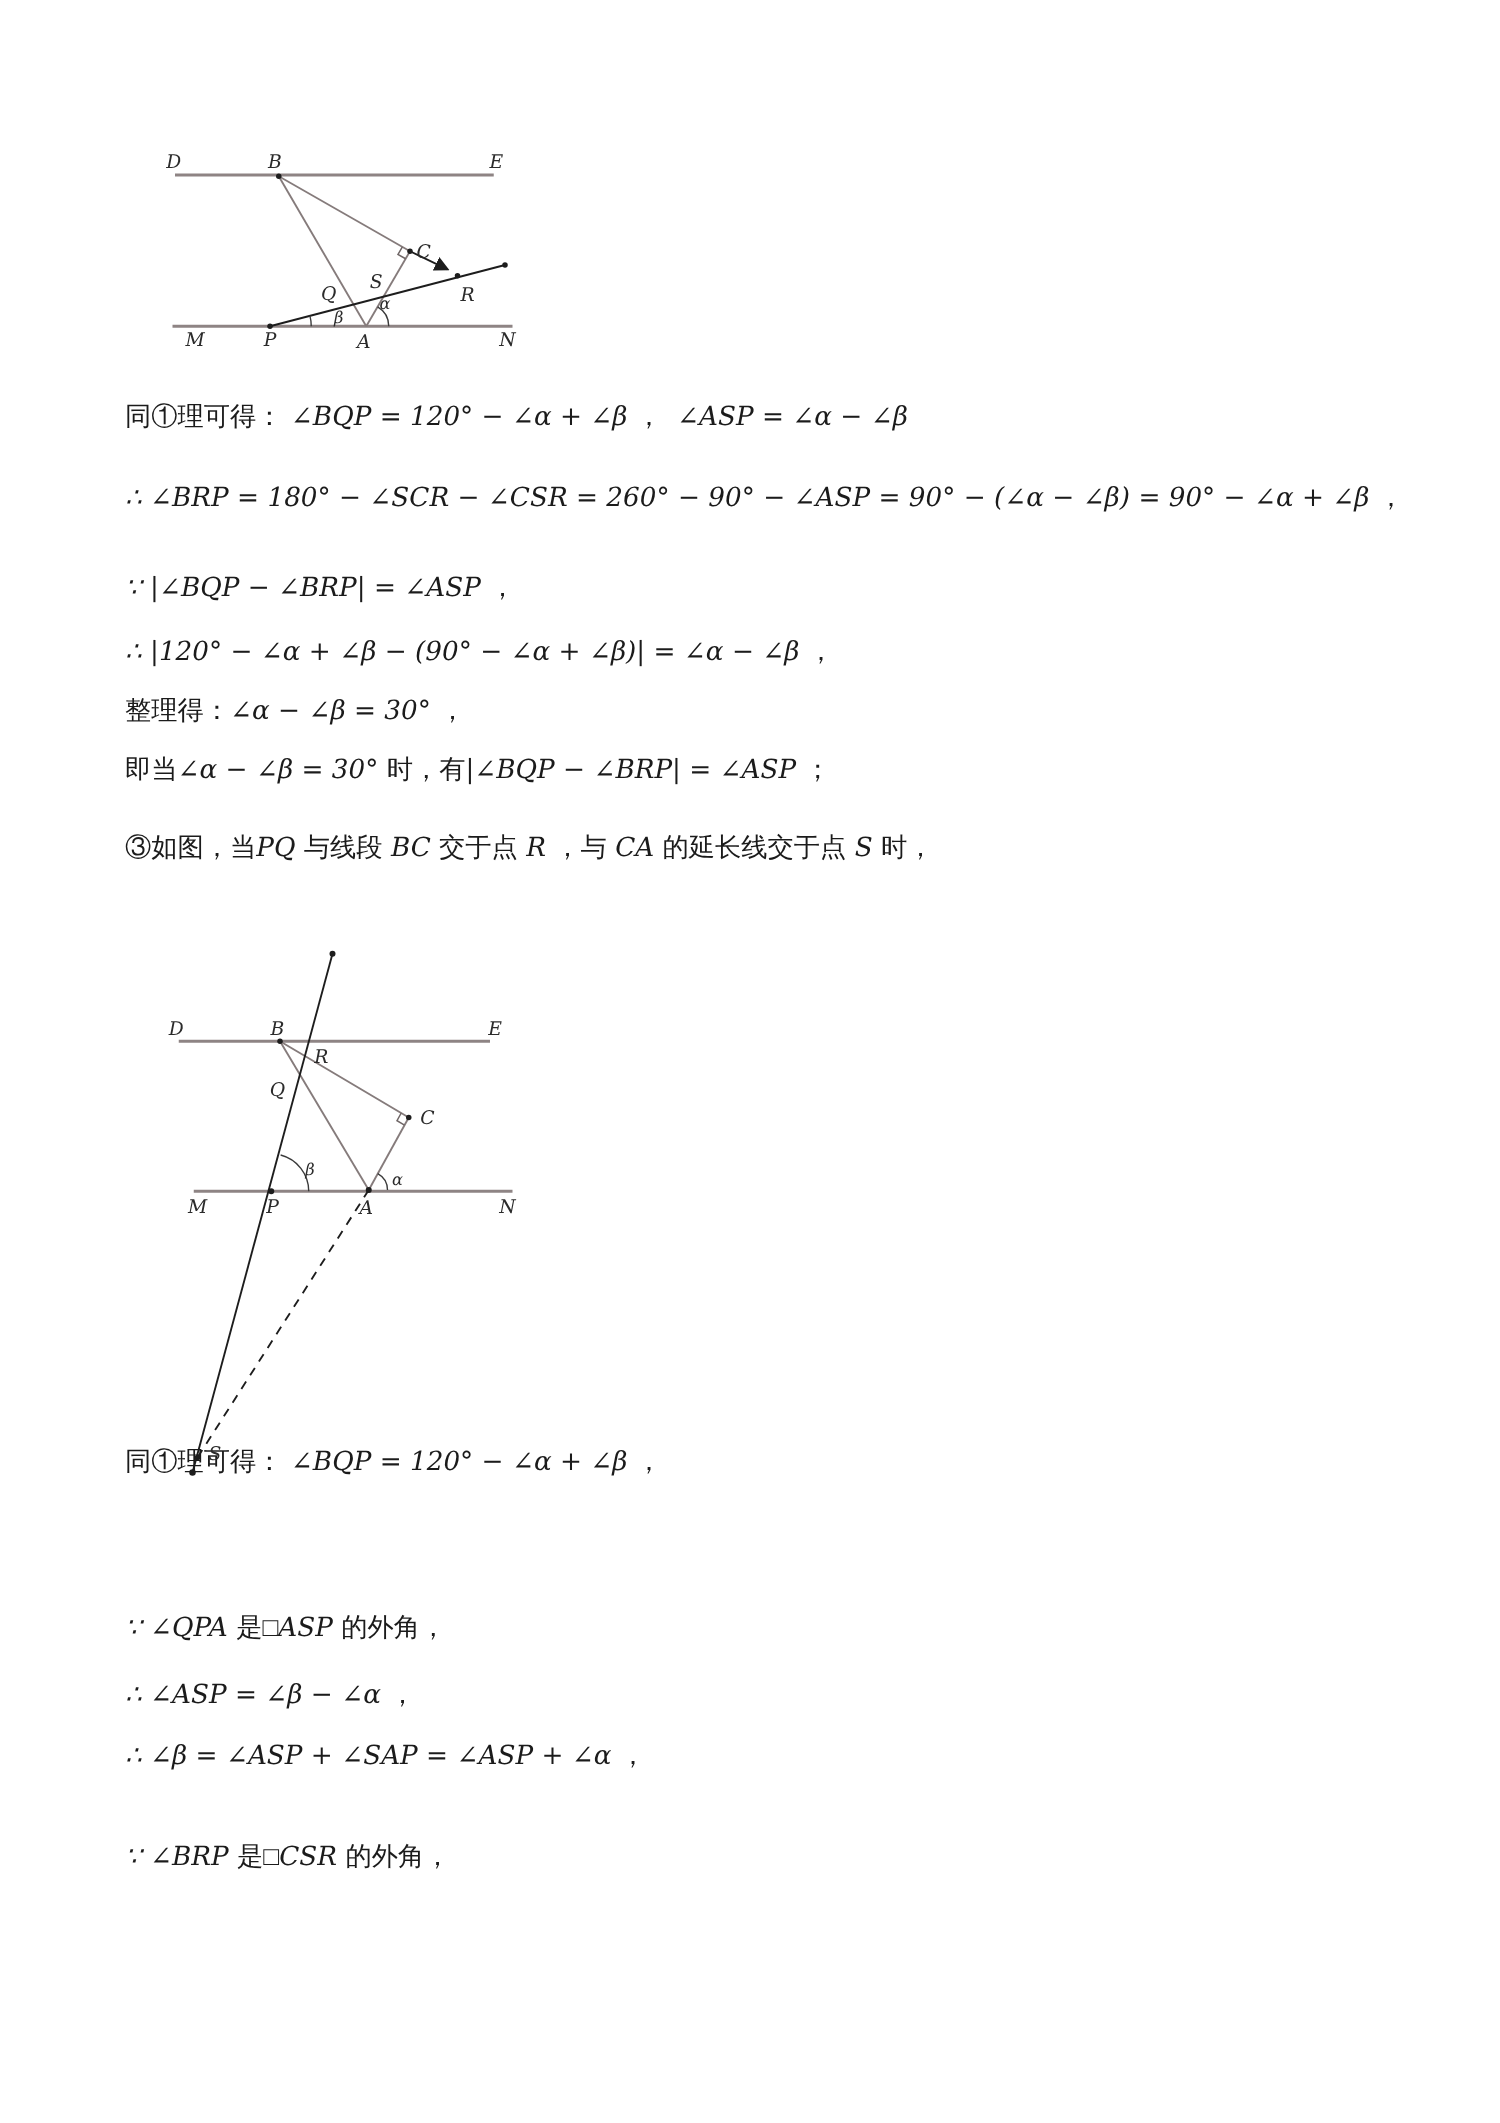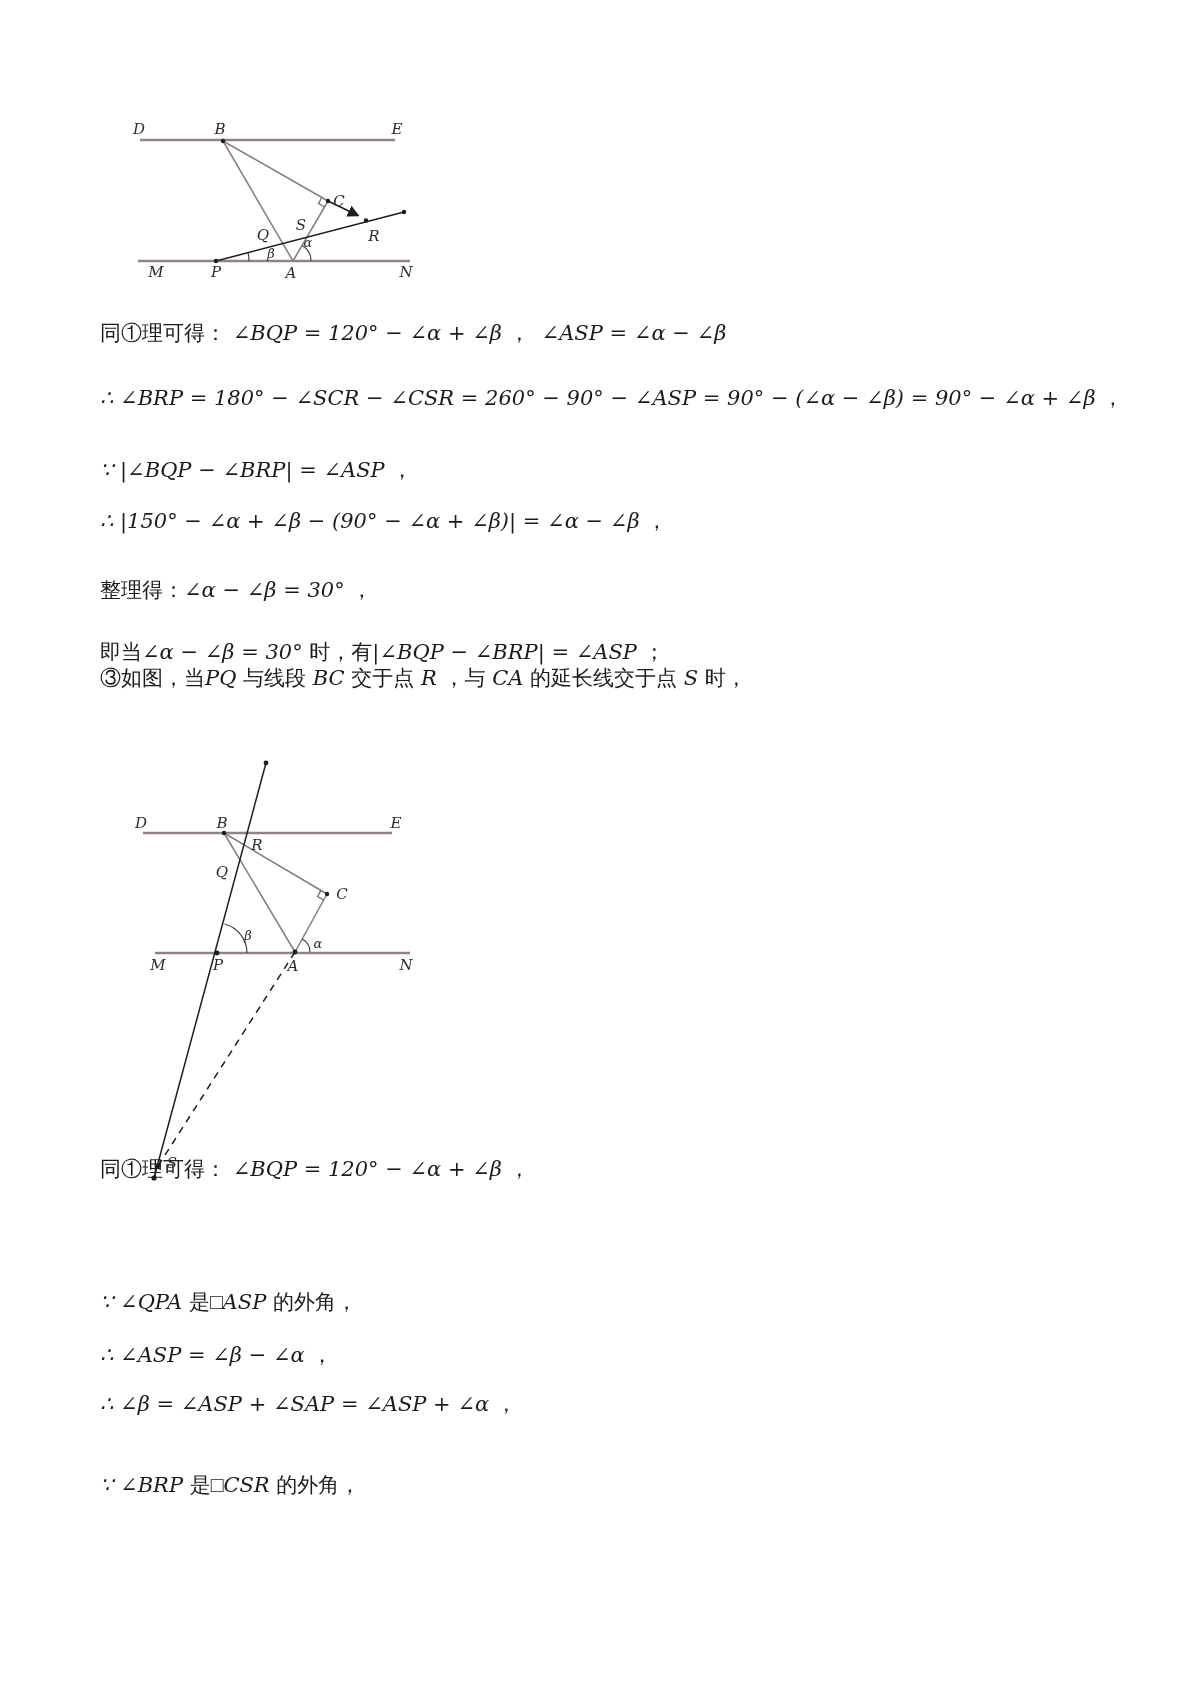--- a/index.html
+++ b/index.html
@@ -83,23 +83,23 @@
       <text class="lblg" x="271" y="258">β</text>
       <text class="lblg" x="308" y="247">α</text>
     </g>
     <text class="lbl" x="339" y="206" text-anchor="middle">C</text>
   </svg>
 
   <div>
     <div class="tline" style="top:318px"><span class="seg-cn">同①理可得：</span><span class="seg-m"> ∠BQP = 120° − ∠α + ∠β </span><span class="seg-cn">， </span><span class="seg-m"> ∠ASP = ∠α − ∠β</span></div>
     <div class="tline" style="top:383px"><span class="seg-m">∴ ∠BRP = 180° − ∠SCR − ∠CSR = 260° − 90° − ∠ASP = 90° − (∠α − ∠β) = 90° − ∠α + ∠β </span><span class="seg-cn">，</span></div>
     <div class="tline" style="top:455px"><span class="seg-m">∵ |∠BQP − ∠BRP| = ∠ASP </span><span class="seg-cn">，</span></div>
-    <div class="tline" style="top:506px"><span class="seg-m">∴ |150° − ∠α + ∠β − (90° − ∠α + ∠β)| = ∠α − ∠β </span><span class="seg-cn">，</span></div>
-    <div class="tline" style="top:575px"><span class="seg-cn">整理得：</span><span class="seg-m">∠α − ∠β = 30° </span><span class="seg-cn">，</span></div>
-    <div class="tline" style="top:637px"><span class="seg-cn">即当</span><span class="seg-m">∠α − ∠β = 30° </span><span class="seg-cn">时，有</span><span class="seg-m">|∠BQP − ∠BRP| = ∠ASP </span><span class="seg-cn">；</span></div>
+    <div class="tline" style="top:506px"><span class="seg-m">∴ |120° − ∠α + ∠β − (90° − ∠α + ∠β)| = ∠α − ∠β </span><span class="seg-cn">，</span></div>
+    <div class="tline" style="top:553px"><span class="seg-cn">整理得：</span><span class="seg-m">∠α − ∠β = 30° </span><span class="seg-cn">，</span></div>
+    <div class="tline" style="top:600px"><span class="seg-cn">即当</span><span class="seg-m">∠α − ∠β = 30° </span><span class="seg-cn">时，有</span><span class="seg-m">|∠BQP − ∠BRP| = ∠ASP </span><span class="seg-cn">；</span></div>
     <div class="tline" style="top:663px"><span class="seg-cn">③如图，当</span><span class="seg-m">PQ </span><span class="seg-cn">与线段</span><span class="seg-m"> BC </span><span class="seg-cn">交于点</span><span class="seg-m"> R </span><span class="seg-cn">，与</span><span class="seg-m"> CA </span><span class="seg-cn">的延长线交于点</span><span class="seg-m"> S </span><span class="seg-cn">时，</span></div>
     <div class="tline" style="top:1154px"><span class="seg-cn">同①理可得：</span><span class="seg-m"> ∠BQP = 120° − ∠α + ∠β </span><span class="seg-cn">，</span></div>
     <div class="tline" style="top:1287px"><span class="seg-m">∵ ∠QPA </span><span class="seg-cn">是□</span><span class="seg-m">ASP </span><span class="seg-cn">的外角，</span></div>
     <div class="tline" style="top:1389px"><span class="seg-m">∴ ∠β = ∠ASP + ∠SAP = ∠ASP + ∠α </span><span class="seg-cn">，</span></div>
     <div class="tline" style="top:1340px"><span class="seg-m">∴ ∠ASP = ∠β − ∠α </span><span class="seg-cn">，</span></div>
     <div class="tline" style="top:1470px"><span class="seg-m">∵ ∠BRP </span><span class="seg-cn">是□</span><span class="seg-m">CSR </span><span class="seg-cn">的外角，</span></div>
   </div>
 
   <svg style="left:120px;top:745px" width="310" height="450" viewBox="120 745 310 450">
     <g>

